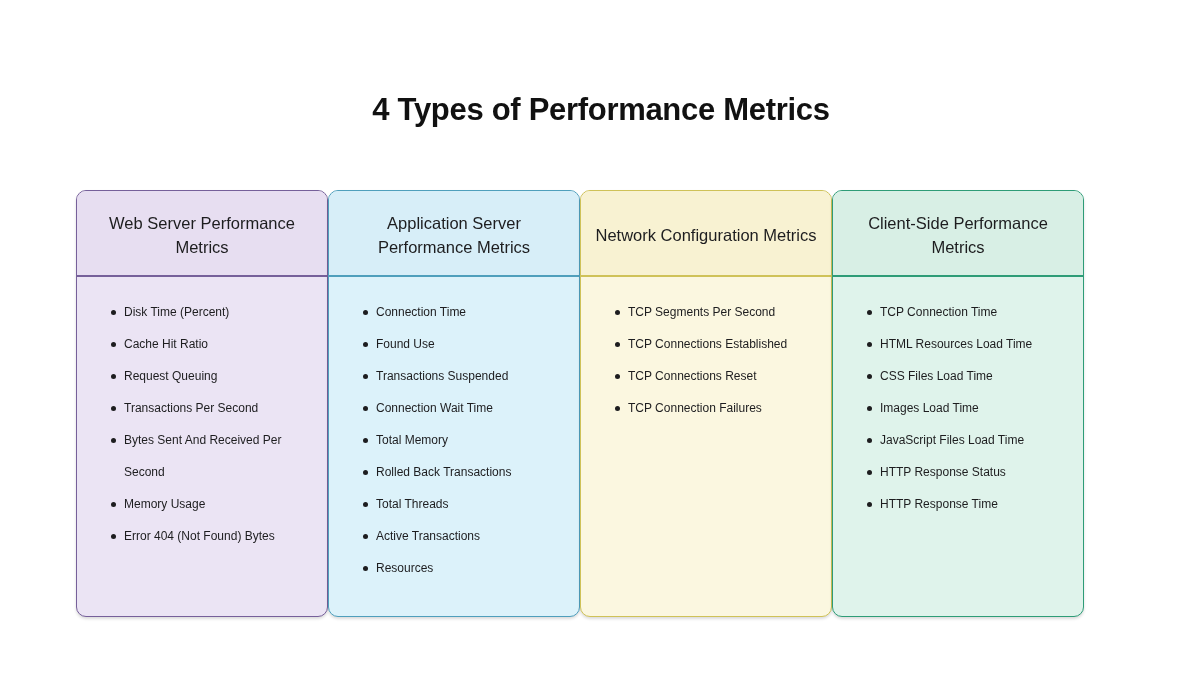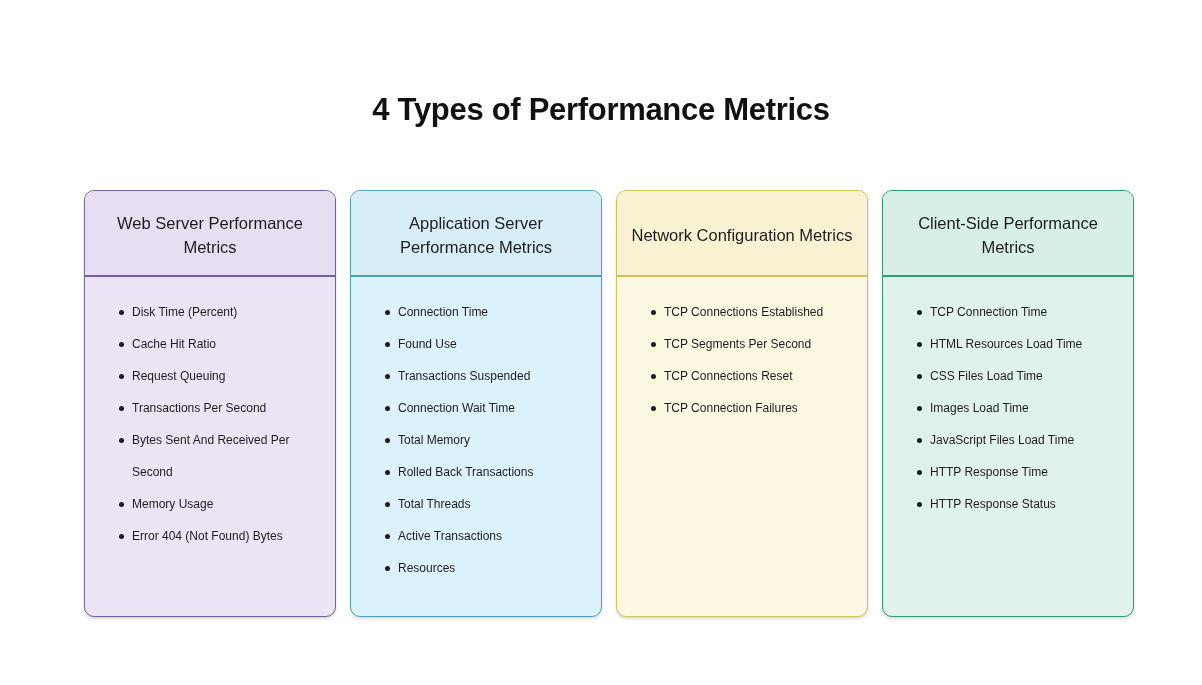--- a/index.html
+++ b/index.html
@@ -25,23 +25,22 @@
     text-align: center;
     font-size: 31px;
     line-height: 36px;
     font-weight: 700;
     letter-spacing: -0.3px;
     color: #111111;
   }
   .cards {
     position: absolute;
     top: 190px;
-    left: 84px;
+    left: 76px;
     display: flex;
-    gap: 14px;
     border-radius: 32px;
   }
   .card {
     width: 252px;
     height: 427px;
     box-sizing: border-box;
     border: 1.5px solid var(--border);
     border-radius: 10px;
     background: var(--body-bg);
     box-shadow: 0 2px 3px rgba(0,0,0,0.14);
@@ -135,38 +134,38 @@
           </ul>
     </div>
   </div>
 
   <div class="card" style="--border: #cfc258; --header-bg: #f8f2d2; --body-bg: #fbf7e0;">
     <div class="card-header">
       <div class="card-title">Network Configuration Metrics</div>
     </div>
     <div class="card-body">
       <ul class="metric-list">
+            <li class="metric-item"><span class="bullet-dot"></span><span>TCP Segments Per Second</span></li>
             <li class="metric-item"><span class="bullet-dot"></span><span>TCP Connections Established</span></li>
-            <li class="metric-item"><span class="bullet-dot"></span><span>TCP Segments Per Second</span></li>
             <li class="metric-item"><span class="bullet-dot"></span><span>TCP Connections Reset</span></li>
             <li class="metric-item"><span class="bullet-dot"></span><span>TCP Connection Failures</span></li>
           </ul>
     </div>
   </div>
 
   <div class="card" style="--border: #2e9c77; --header-bg: #d8efe5; --body-bg: #dff3eb;">
     <div class="card-header">
       <div class="card-title">Client-Side Performance Metrics</div>
     </div>
     <div class="card-body">
       <ul class="metric-list">
             <li class="metric-item"><span class="bullet-dot"></span><span>TCP Connection Time</span></li>
             <li class="metric-item"><span class="bullet-dot"></span><span>HTML Resources Load Time</span></li>
             <li class="metric-item"><span class="bullet-dot"></span><span>CSS Files Load Time</span></li>
             <li class="metric-item"><span class="bullet-dot"></span><span>Images Load Time</span></li>
             <li class="metric-item"><span class="bullet-dot"></span><span>JavaScript Files Load Time</span></li>
+            <li class="metric-item"><span class="bullet-dot"></span><span>HTTP Response Status</span></li>
             <li class="metric-item"><span class="bullet-dot"></span><span>HTTP Response Time</span></li>
-            <li class="metric-item"><span class="bullet-dot"></span><span>HTTP Response Status</span></li>
           </ul>
     </div>
   </div>
 </div>
 </div>
 
 </body></html>

